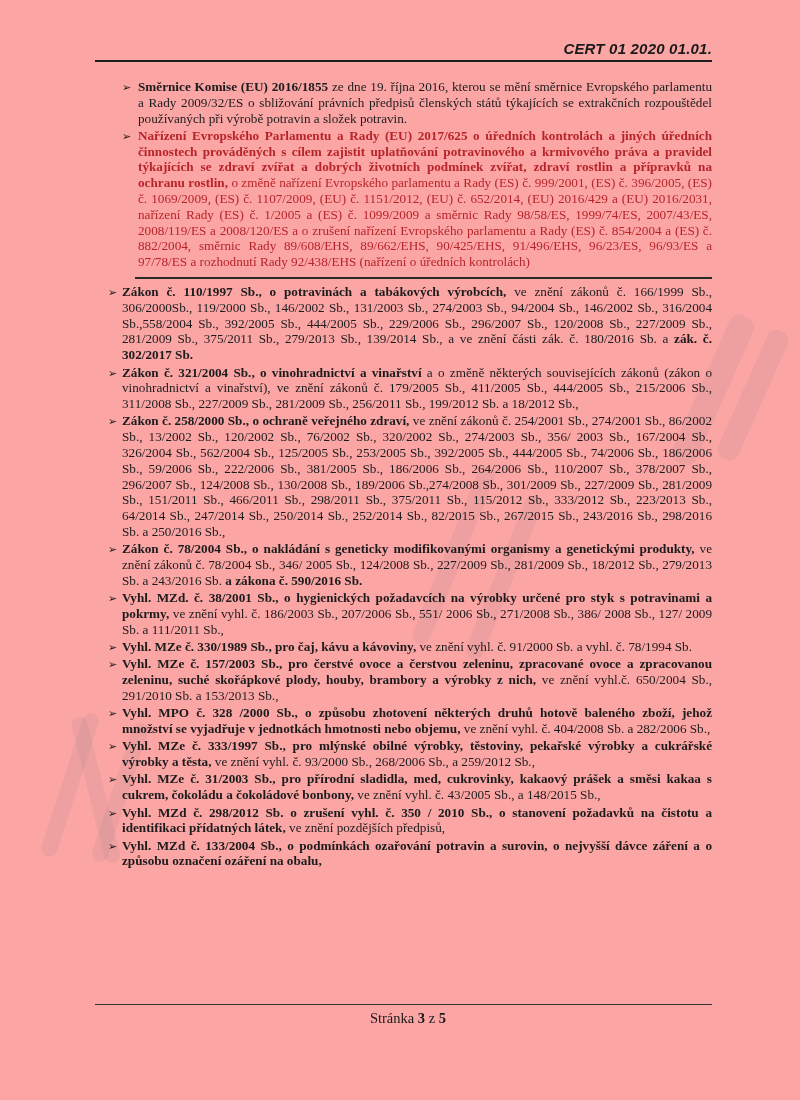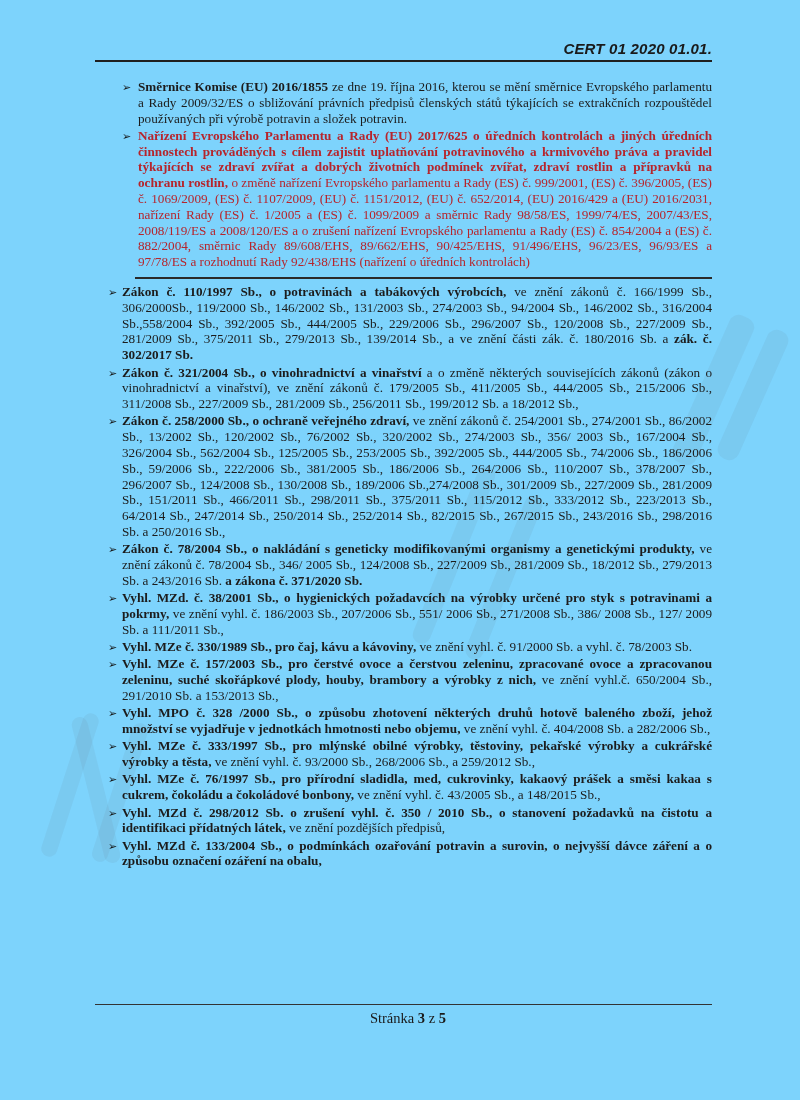--- a/index.html
+++ b/index.html
@@ -1,20 +1,20 @@
 <!DOCTYPE html>
 <html><head>
 <meta charset="utf-8">
 <style>
   html, body { margin: 0; padding: 0; background: #ffffff; }
   .page {
     position: relative;
     width: 800px;
     height: 1100px;
-    background: #7dd3fc;
+    background: #fca5a5;
     overflow: hidden;
     font-family: "Liberation Serif", serif;
     color: var(--body-color, #1c1c1c);
   }
   .watermark { position: absolute; left: 0; top: 0; width: 800px; height: 1100px; pointer-events: none; }
   .wm-stroke { position: absolute; border-radius: 10px; background: rgba(100,110,120,0.09); }
 
   .content { position: absolute; left: 95px; top: 40px; width: 617px; }
 
   .header-code {
@@ -99,27 +99,27 @@
         <li class="item"><span class="bullet">➢</span><span class="b">Směrnice Komise (EU) 2016/1855</span><span> ze dne 19. října 2016, kterou se mění směrnice Evropského parlamentu a Rady 2009/32/ES o sbližování právních předpisů členských států týkajících se extrakčních rozpouštědel používaných při výrobě potravin a složek potravin.</span></li>
         <li class="item red"><span class="bullet">➢</span><span class="b">Nařízení Evropského Parlamentu a Rady (EU) 2017/625 o úředních kontrolách a jiných úředních činnostech prováděných s cílem zajistit uplatňování potravinového a krmivového práva a pravidel týkajících se zdraví zvířat a dobrých životních podmínek zvířat, zdraví rostlin a přípravků na ochranu rostlin,</span><span> o změně nařízení Evropského parlamentu a Rady (ES) č. 999/2001, (ES) č. 396/2005, (ES) č. 1069/2009, (ES) č. 1107/2009, (EU) č. 1151/2012, (EU) č. 652/2014, (EU) 2016/429 a (EU) 2016/2031, nařízení Rady (ES) č. 1/2005 a (ES) č. 1099/2009 a směrnic Rady 98/58/ES, 1999/74/ES, 2007/43/ES, 2008/119/ES a 2008/120/ES a o zrušení nařízení Evropského parlamentu a Rady (ES) č. 854/2004 a (ES) č. 882/2004, směrnic Rady 89/608/EHS, 89/662/EHS, 90/425/EHS, 91/496/EHS, 96/23/ES, 96/93/ES a 97/78/ES a rozhodnutí Rady 92/438/EHS (nařízení o úředních kontrolách)</span></li>
       </ul>
 
     <div class="section-rule"></div>
 
     <ul class="list list-2">
         <li class="item"><span class="bullet">➢</span><span class="b">Zákon č. 110/1997 Sb., o potravinách a tabákových výrobcích,</span><span> ve znění zákonů č. 166/1999 Sb., 306/2000Sb., 119/2000 Sb., 146/2002 Sb., 131/2003 Sb., 274/2003 Sb., 94/2004 Sb., 146/2002 Sb., 316/2004 Sb.,558/2004 Sb., 392/2005 Sb., 444/2005 Sb., 229/2006 Sb., 296/2007 Sb., 120/2008 Sb., 227/2009 Sb., 281/2009 Sb., 375/2011 Sb., 279/2013 Sb., 139/2014 Sb., a ve znění části zák. č. 180/2016 Sb. a </span><span class="b">zák. č. 302/2017 Sb.</span></li>
         <li class="item"><span class="bullet">➢</span><span class="b">Zákon č. 321/2004 Sb., o vinohradnictví a vinařství</span><span> a o změně některých souvisejících zákonů (zákon o vinohradnictví a vinařství), ve znění zákonů č. 179/2005 Sb., 411/2005 Sb., 444/2005 Sb., 215/2006 Sb., 311/2008 Sb., 227/2009 Sb., 281/2009 Sb., 256/2011 Sb., 199/2012 Sb. a 18/2012 Sb.,</span></li>
         <li class="item"><span class="bullet">➢</span><span class="b">Zákon č. 258/2000 Sb., o ochraně veřejného zdraví,</span><span> ve znění zákonů č. 254/2001 Sb., 274/2001 Sb., 86/2002 Sb., 13/2002 Sb., 120/2002 Sb., 76/2002 Sb., 320/2002 Sb., 274/2003 Sb., 356/ 2003 Sb., 167/2004 Sb., 326/2004 Sb., 562/2004 Sb., 125/2005 Sb., 253/2005 Sb., 392/2005 Sb., 444/2005 Sb., 74/2006 Sb., 186/2006 Sb., 59/2006 Sb., 222/2006 Sb., 381/2005 Sb., 186/2006 Sb., 264/2006 Sb., 110/2007 Sb., 378/2007 Sb., 296/2007 Sb., 124/2008 Sb., 130/2008 Sb., 189/2006 Sb.,274/2008 Sb., 301/2009 Sb., 227/2009 Sb., 281/2009 Sb., 151/2011 Sb., 466/2011 Sb., 298/2011 Sb., 375/2011 Sb., 115/2012 Sb., 333/2012 Sb., 223/2013 Sb., 64/2014 Sb., 247/2014 Sb., 250/2014 Sb., 252/2014 Sb., 82/2015 Sb., 267/2015 Sb., 243/2016 Sb., 298/2016 Sb. a 250/2016 Sb.,</span></li>
-        <li class="item"><span class="bullet">➢</span><span class="b">Zákon č. 78/2004 Sb., o nakládání s geneticky modifikovanými organismy a genetickými produkty,</span><span> ve znění zákonů č. 78/2004 Sb., 346/ 2005 Sb., 124/2008 Sb., 227/2009 Sb., 281/2009 Sb., 18/2012 Sb., 279/2013 Sb. a 243/2016 Sb. </span><span class="b">a zákona č. 371/2020 Sb.</span></li>
+        <li class="item"><span class="bullet">➢</span><span class="b">Zákon č. 78/2004 Sb., o nakládání s geneticky modifikovanými organismy a genetickými produkty,</span><span> ve znění zákonů č. 78/2004 Sb., 346/ 2005 Sb., 124/2008 Sb., 227/2009 Sb., 281/2009 Sb., 18/2012 Sb., 279/2013 Sb. a 243/2016 Sb. </span><span class="b">a zákona č. 590/2016 Sb.</span></li>
         <li class="item"><span class="bullet">➢</span><span class="b">Vyhl. MZd. č. 38/2001 Sb., o hygienických požadavcích na výrobky určené pro styk s potravinami a pokrmy,</span><span> ve znění vyhl. č. 186/2003 Sb., 207/2006 Sb., 551/ 2006 Sb., 271/2008 Sb., 386/ 2008 Sb., 127/ 2009 Sb. a  111/2011 Sb.,</span></li>
-        <li class="item"><span class="bullet">➢</span><span class="b">Vyhl. MZe č. 330/1989 Sb., pro čaj, kávu a kávoviny,</span><span> ve znění vyhl. č. 91/2000 Sb. a vyhl. č. 78/2003 Sb.</span></li>
+        <li class="item"><span class="bullet">➢</span><span class="b">Vyhl. MZe č. 330/1989 Sb., pro čaj, kávu a kávoviny,</span><span> ve znění vyhl. č. 91/2000 Sb. a vyhl. č. 78/1994 Sb.</span></li>
         <li class="item"><span class="bullet">➢</span><span class="b">Vyhl. MZe č. 157/2003 Sb., pro čerstvé ovoce a čerstvou zeleninu, zpracované ovoce a zpracovanou zeleninu, suché skořápkové plody, houby, brambory a výrobky z nich,</span><span> ve znění vyhl.č. 650/2004 Sb., 291/2010 Sb. a 153/2013 Sb.,</span></li>
         <li class="item"><span class="bullet">➢</span><span class="b">Vyhl. MPO č. 328 /2000 Sb., o způsobu zhotovení některých druhů hotově baleného zboží, jehož množství se vyjadřuje v jednotkách hmotnosti nebo objemu,</span><span> ve znění vyhl. č. 404/2008 Sb. a 282/2006 Sb.,</span></li>
         <li class="item"><span class="bullet">➢</span><span class="b">Vyhl. MZe č. 333/1997 Sb., pro mlýnské obilné výrobky, těstoviny, pekařské výrobky a cukrářské výrobky a těsta,</span><span> ve znění vyhl. č. 93/2000 Sb., 268/2006 Sb., a 259/2012 Sb.,</span></li>
-        <li class="item"><span class="bullet">➢</span><span class="b">Vyhl. MZe č. 76/1997 Sb., pro přírodní sladidla, med, cukrovinky, kakaový prášek a směsi kakaa s cukrem, čokoládu a čokoládové bonbony,</span><span> ve znění vyhl. č. 43/2005 Sb., a 148/2015 Sb.,</span></li>
+        <li class="item"><span class="bullet">➢</span><span class="b">Vyhl. MZe č. 31/2003 Sb., pro přírodní sladidla, med, cukrovinky, kakaový prášek a směsi kakaa s cukrem, čokoládu a čokoládové bonbony,</span><span> ve znění vyhl. č. 43/2005 Sb., a 148/2015 Sb.,</span></li>
         <li class="item"><span class="bullet">➢</span><span class="b">Vyhl. MZd č. 298/2012 Sb. o zrušení vyhl. č. 350 / 2010 Sb., o stanovení požadavků na čistotu a identifikaci přídatných látek,</span><span> ve znění pozdějších předpisů,</span></li>
         <li class="item"><span class="bullet">➢</span><span class="b">Vyhl. MZd č. 133/2004 Sb., o podmínkách ozařování potravin a surovin, o nejvyšší dávce záření a o způsobu označení ozáření na obalu,</span></li>
       </ul>
   </div>
 
   <div class="footer-rule"></div>
   <div class="footer"><span>Stránka </span><span class="b">3</span><span> z </span><span class="b">5</span></div>
 
 </div>
 

